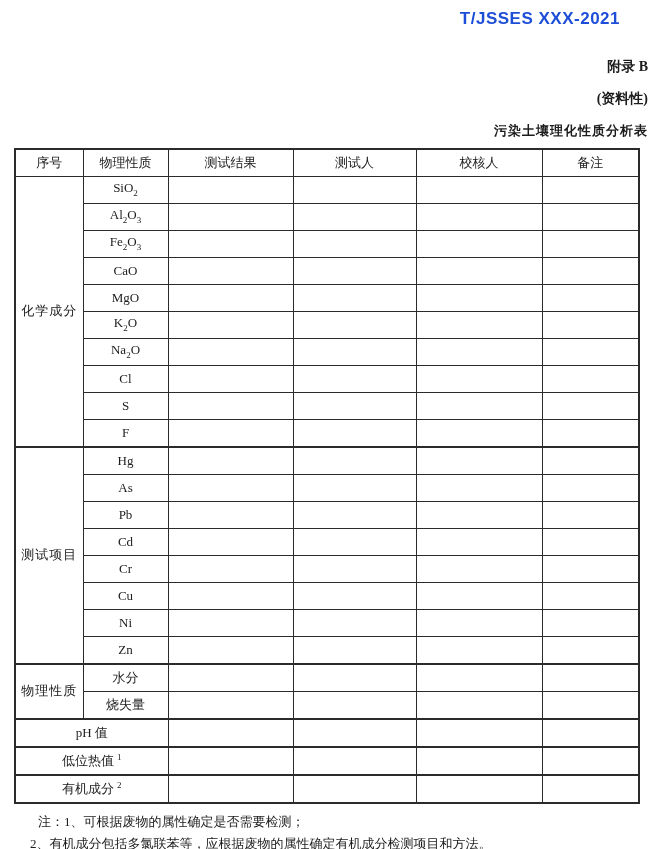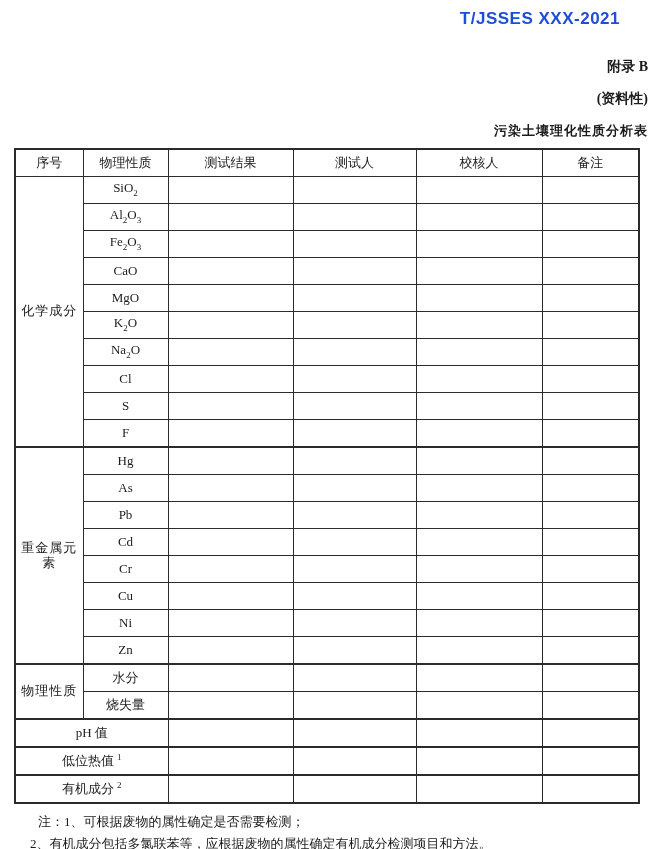--- a/index.html
+++ b/index.html
@@ -148,21 +148,21 @@
         <td></td>
       </tr>
       <tr>
         <td>F</td>
         <td></td>
         <td></td>
         <td></td>
         <td></td>
       </tr>
       <tr class="group-start">
-        <td rowspan="8" class="group-label">重金属元素</td>
+        <td rowspan="8" class="group-label">测试项目</td>
         <td>Hg</td>
         <td></td>
         <td></td>
         <td></td>
         <td></td>
       </tr>
       <tr>
         <td>As</td>
         <td></td>
         <td></td>

